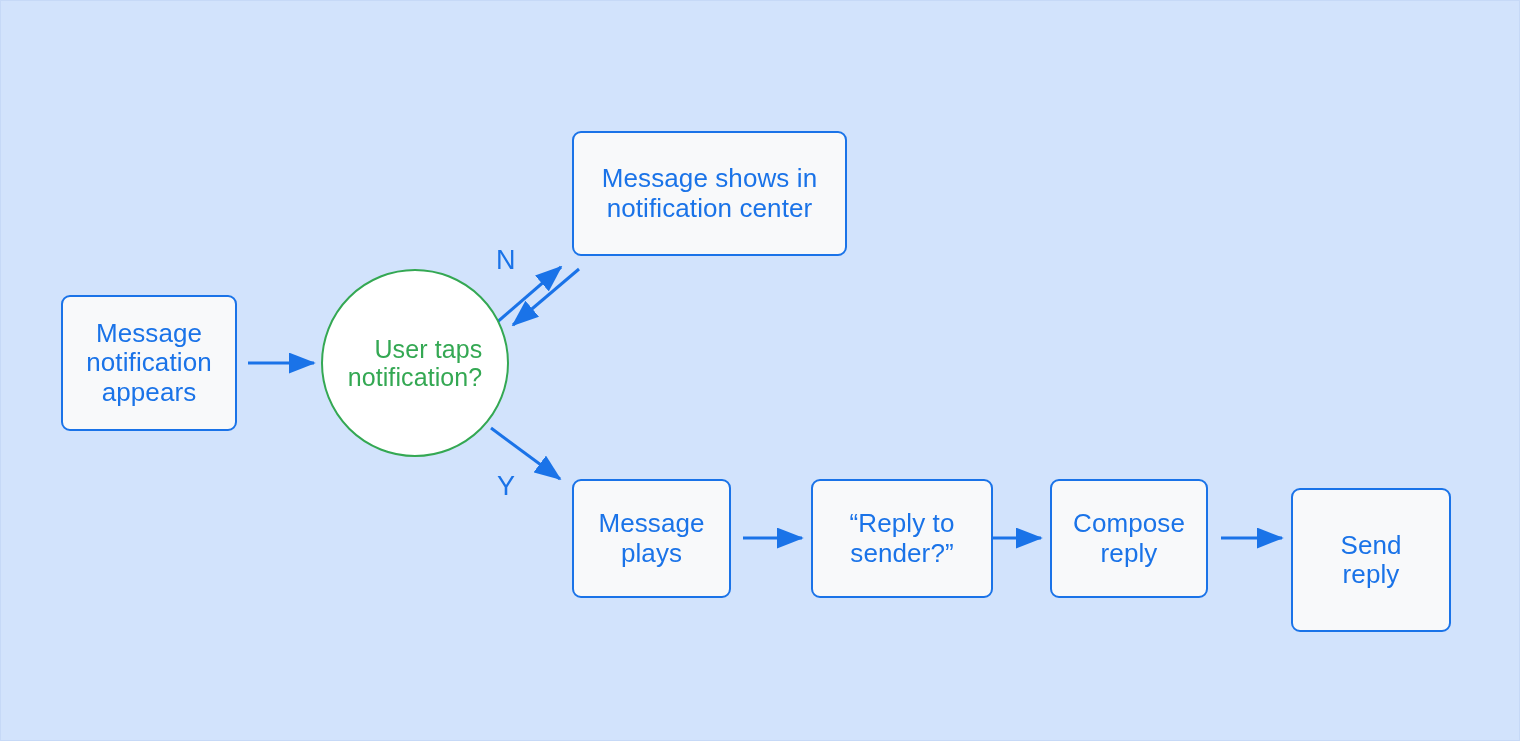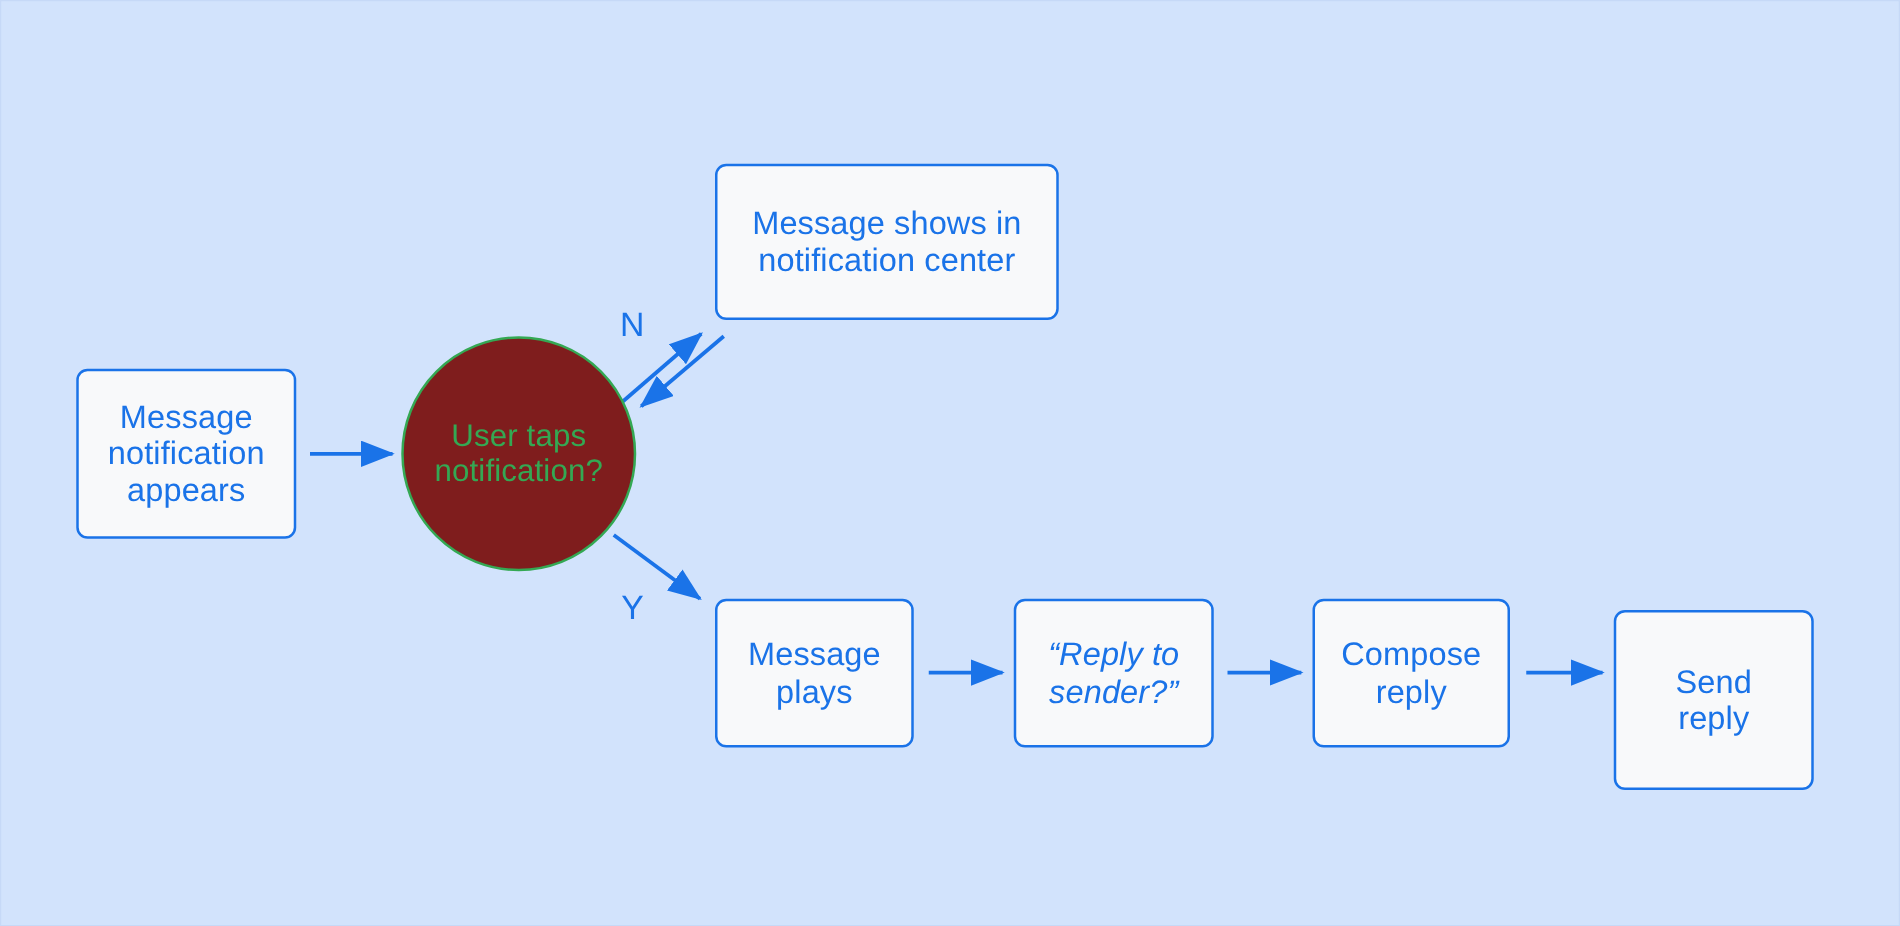--- a/index.html
+++ b/index.html
@@ -46,27 +46,28 @@
     background: #f8f9fa;
     border: 2px solid #1a73e8;
     border-radius: 9px;
     color: #1a73e8;
     font-size: 26px;
     line-height: 1.12;
     letter-spacing: 0.1px;
   }
 
   .node-circle {
-    background: #7f1d1d;
+    background: #ffffff;
     border: 2px solid #34a853;
     border-radius: 50%;
     color: #34a853;
     font-size: 25px;
     line-height: 1.14;
     letter-spacing: 0.1px;
+    text-align: right;
   }
 
   .node-label {
     display: block;
     white-space: pre-line;
     padding: 0 6px;
   }
 
   .edge-label {
     position: absolute;
@@ -132,21 +133,21 @@
   <div class="node node-box" style="left:571px; top:130px; width:275px; height:125px;">
     <span class="node-label">Message shows in
 notification center</span>
   </div>
 
   <div class="node node-box" style="left:571px; top:478px; width:159px; height:119px;">
     <span class="node-label">Message
 plays</span>
   </div>
 
-  <div class="node node-box" style="left:810px; top:478px; width:160px; height:119px;font-style:italic;">
+  <div class="node node-box" style="left:810px; top:478px; width:182px; height:119px;">
     <span class="node-label">“Reply to
 sender?”</span>
   </div>
 
   <div class="node node-box" style="left:1049px; top:478px; width:158px; height:119px;">
     <span class="node-label">Compose
 reply</span>
   </div>
 
   <div class="node node-box" style="left:1290px; top:487px; width:160px; height:144px;">

